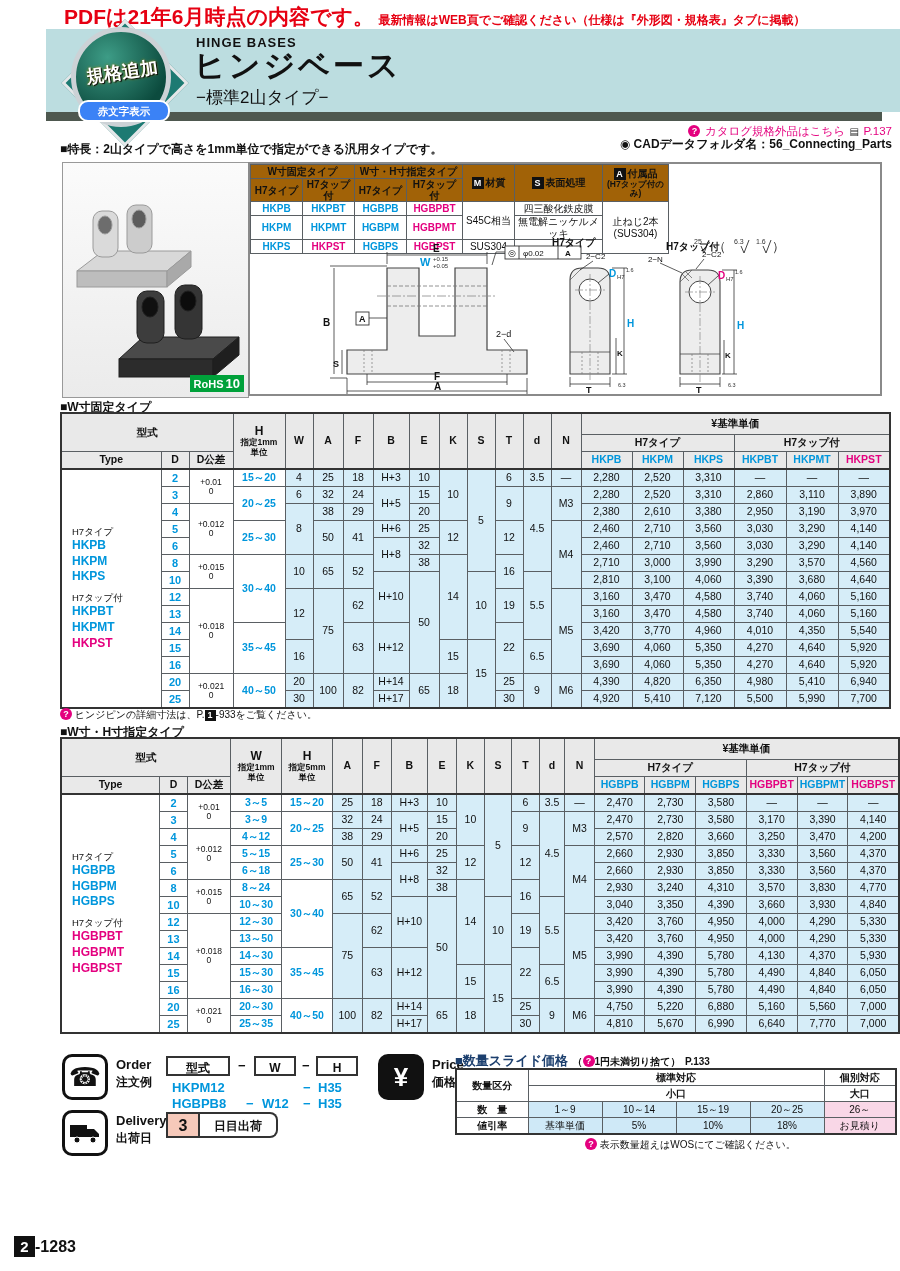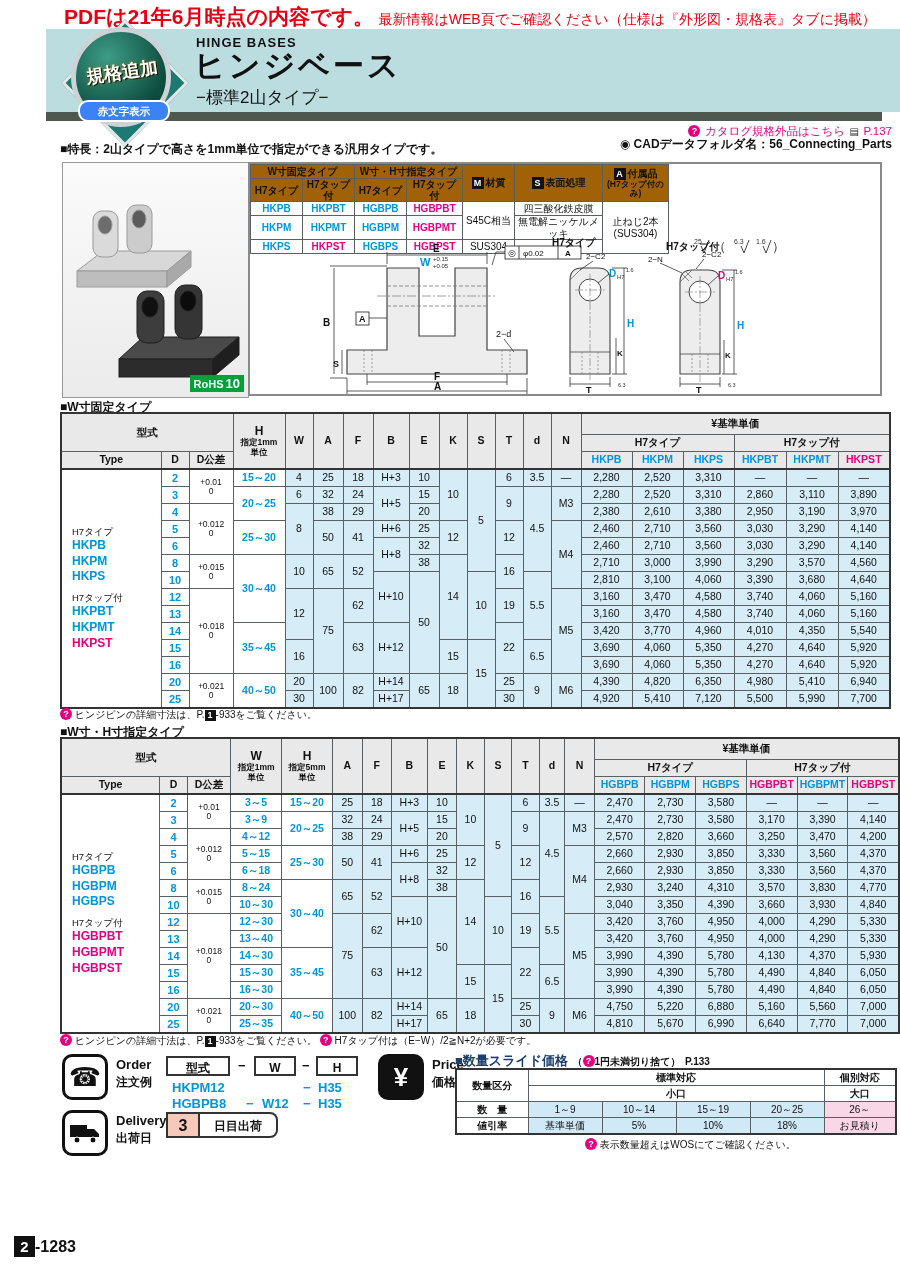--- a/index.html
+++ b/index.html
@@ -3,21 +3,21 @@
 <meta charset="utf-8">
 <style>
   html,body{margin:0;padding:0;background:#fff;}
   .page{position:relative;width:900px;height:1271px;background:#fff;overflow:hidden;
         font-family:"Liberation Sans","DejaVu Sans",sans-serif;color:#111;}
   .abs{position:absolute;}
 
   
   .red-note{left:64px;top:3px;white-space:nowrap;}
   .red-main{font-size:21px;font-weight:bold;color:#e60012;}
-  .red-sub{font-size:14px;font-weight:normal;color:#e60012;}
+  .red-sub{font-size:12px;font-weight:bold;color:#e60012;}
 
   
   .band{left:46px;top:29px;width:854px;height:83px;background:#bcdde0;}
   .band-dark{left:46px;top:112px;width:836px;height:9px;background:#4e584f;}
   .cat-en{left:196px;top:35px;font-size:13px;font-weight:bold;letter-spacing:1px;}
   .title-ja{left:194px;top:45px;font-size:31px;font-weight:bold;letter-spacing:3px;}
   .title-sub{left:196px;top:86px;font-size:17px;}
 
   
   .badge{left:54px;top:24px;width:136px;height:122px;}
@@ -838,21 +838,21 @@
           <td rowspan="5">M5</td>
           <td>3,420</td>
           <td>3,760</td>
           <td>4,950</td>
           <td>4,000</td>
           <td>4,290</td>
           <td>5,330</td>
         </tr>
         <tr>
           <td class="d">13</td>
-          <td class="rng">13～40</td>
+          <td class="rng">13～50</td>
           <td>3,420</td>
           <td>3,760</td>
           <td>4,950</td>
           <td>4,000</td>
           <td>4,290</td>
           <td>5,330</td>
         </tr>
         <tr>
           <td class="d">14</td>
           <td class="rng">14～30</td>
@@ -920,26 +920,20 @@
           <td>30</td>
           <td>4,810</td>
           <td>5,670</td>
           <td>6,990</td>
           <td>6,640</td>
           <td>7,770</td>
           <td>7,000</td>
         </tr>
       </tbody>
     </table>
-  <div class="abs note" style="left:60px;top:1034px">
-    <span class="qicon">?</span>
-    <span>ヒンジピンの詳細寸法は、P.</span><span class="volbox">1</span><span>-933をご覧ください。</span>
-    <span class="qicon">?</span>
-    <span>H7タップ付は（E−W）/2≧N+2が必要です。</span>
-  </div>
 
   <div class="iconbox" style="left:62px;top:1054px">
       <span style="font-size:26px">☎</span>
     </div>
   <div class="abs lbl-en" style="left:116px;top:1057px">Order</div>
   <div class="abs lbl-ja" style="left:116px;top:1074px">注文例</div>
   <div class="fbox" style="left:166px;top:1056px;width:64px">型式</div>
   <div class="fdash" style="left:238px;top:1058px">−</div>
   <div class="fbox" style="left:254px;top:1056px;width:42px">W</div>
   <div class="fdash" style="left:302px;top:1058px">−</div>

